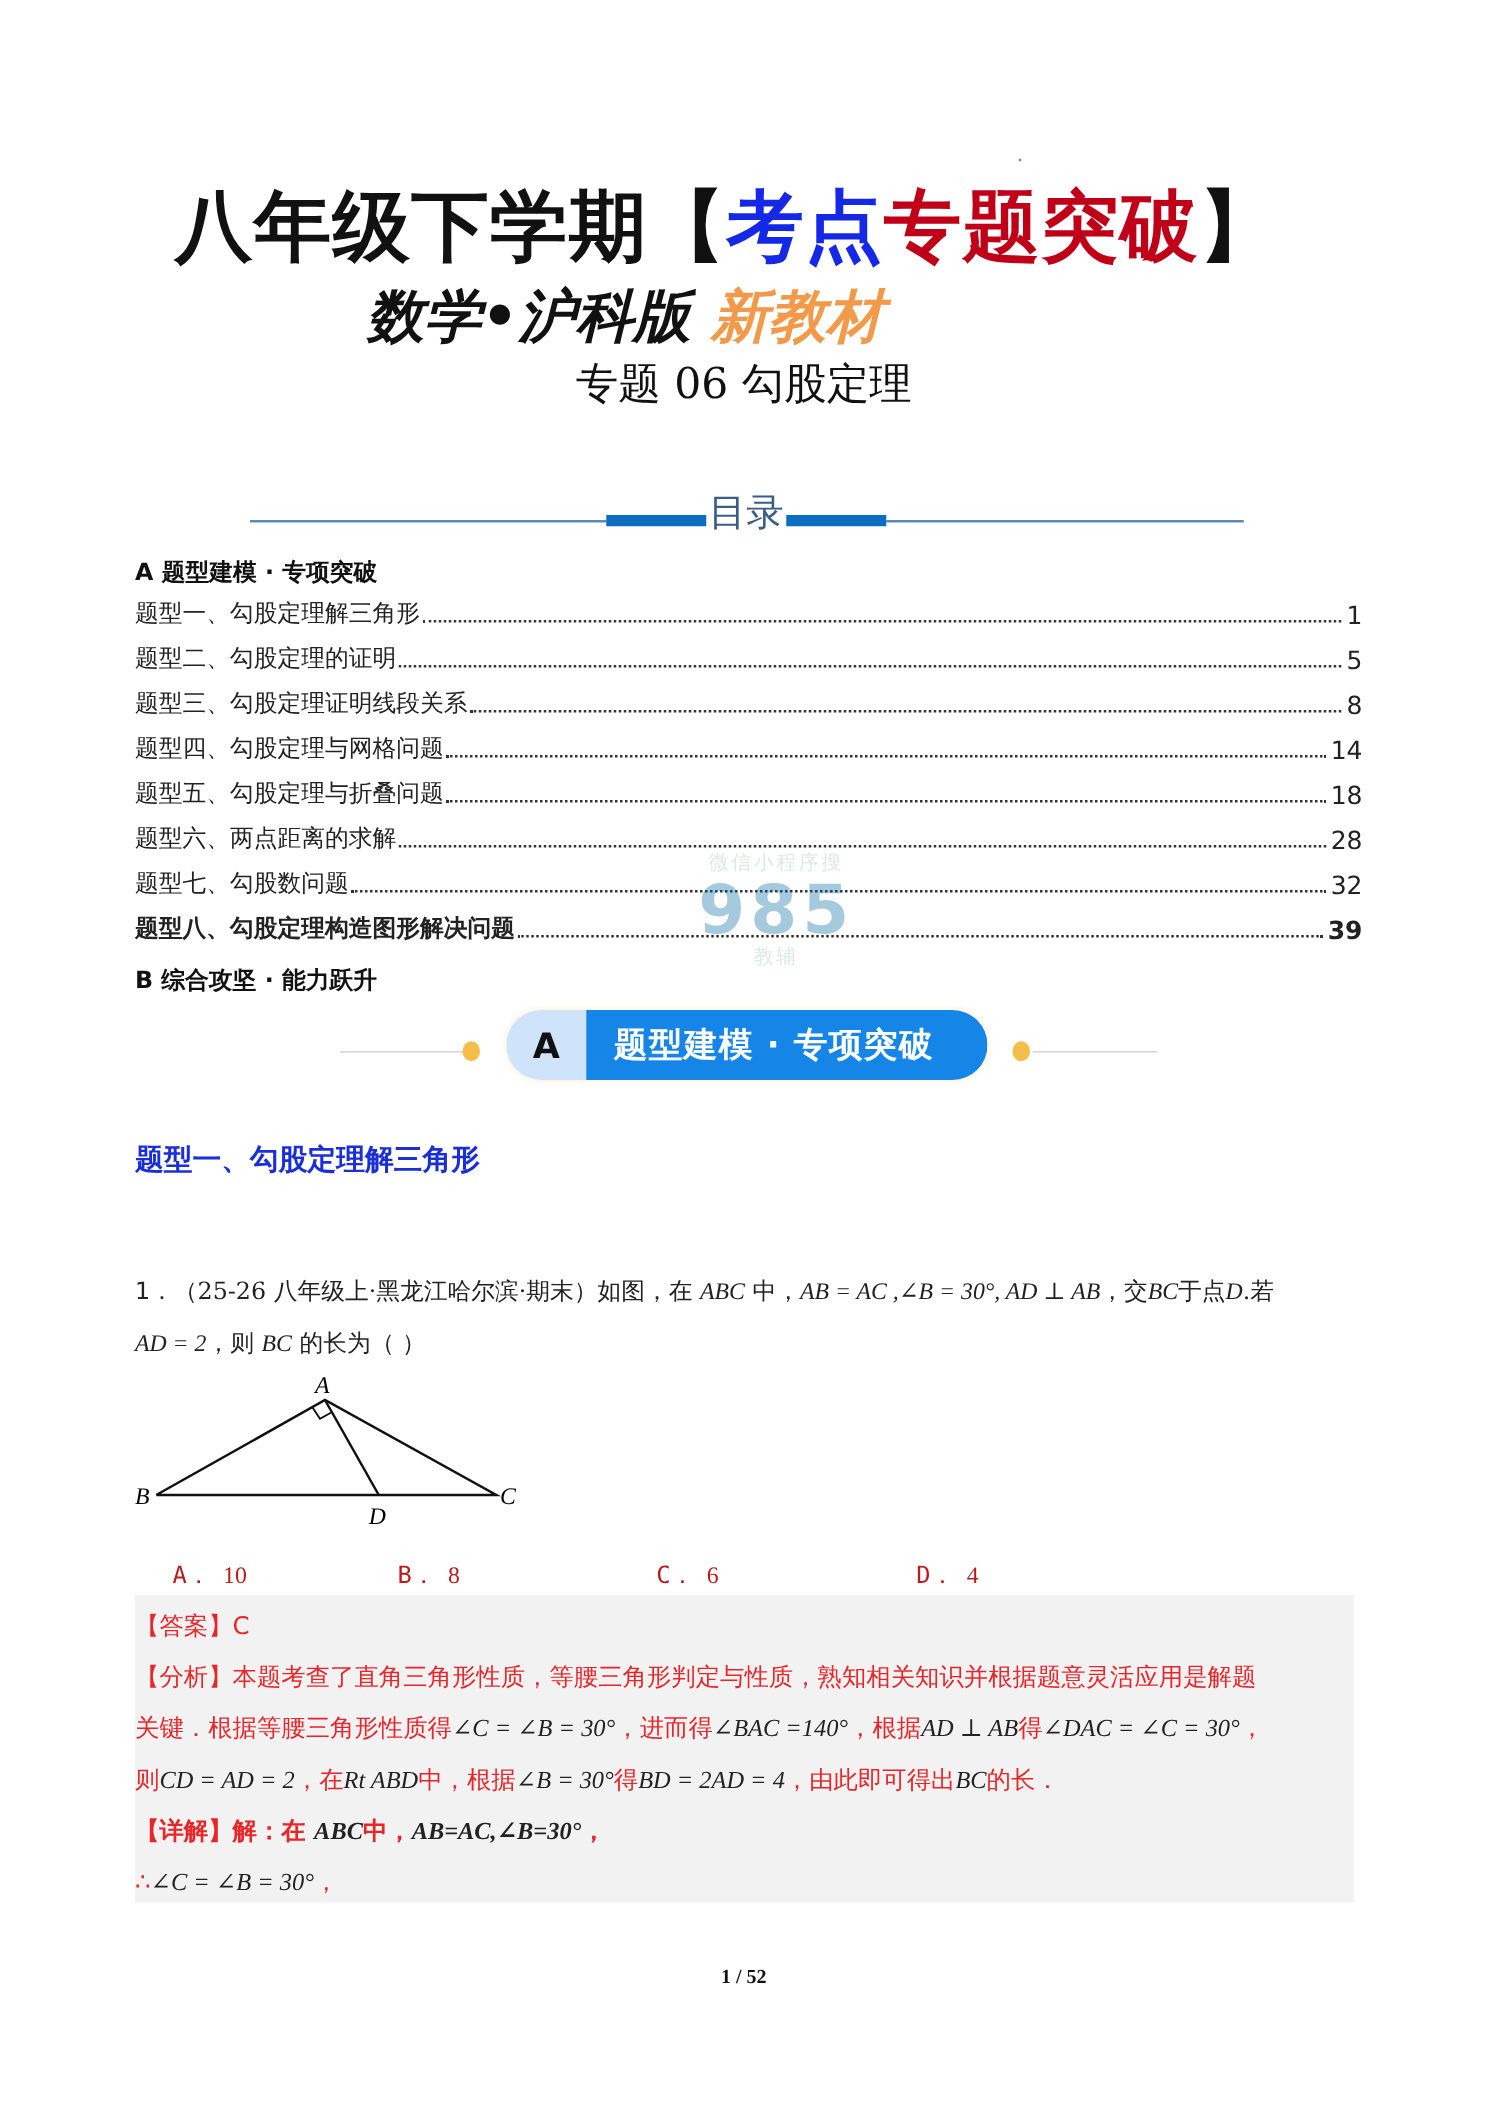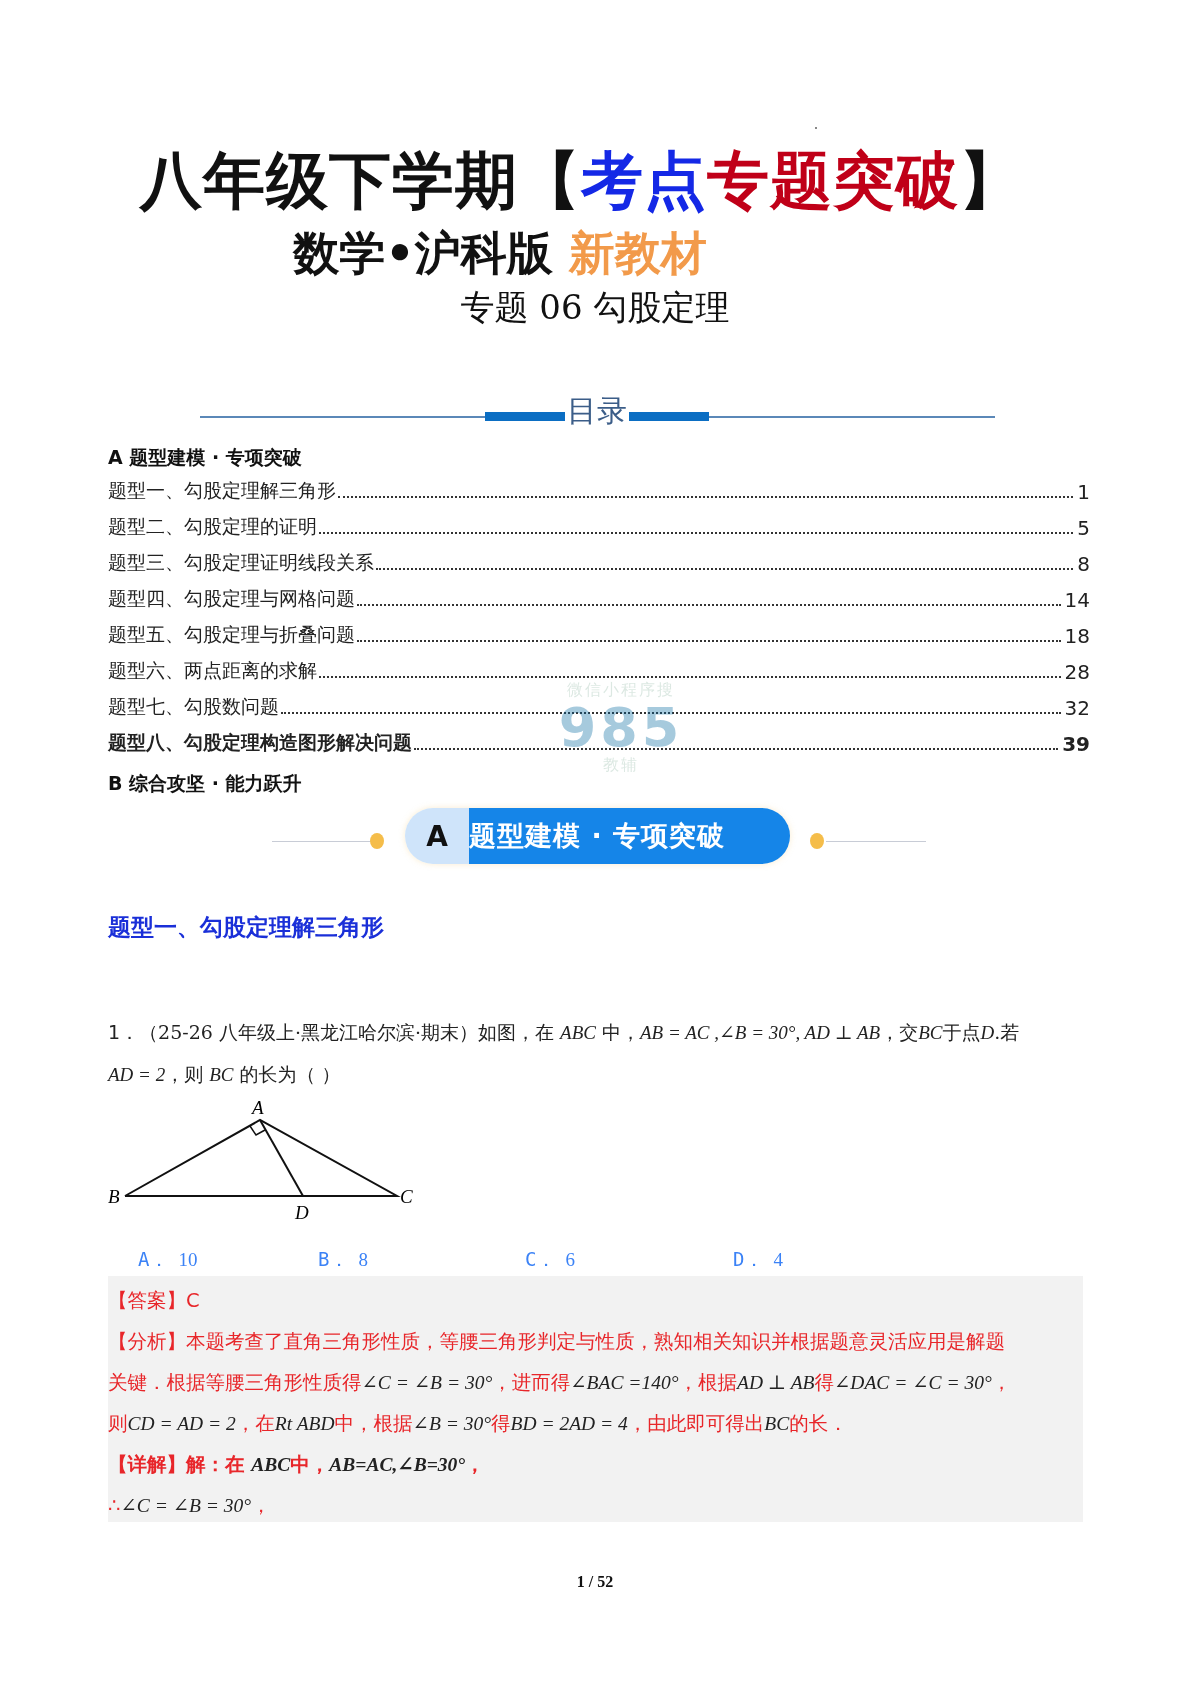--- a/index.html
+++ b/index.html
@@ -3,21 +3,21 @@
 <meta charset="utf-8">
 <style>
   html, body { margin:0; padding:0; background:#fff; }
   body { width:1190px; height:1683px; position:relative; overflow:hidden;
          font-family: "DejaVu Sans", "Liberation Sans", sans-serif; color:#111; }
   .abs { position:absolute; }
 
   .title1 { top:150px; left:0; width:1162px; text-align:center; font-size:62px; font-weight:bold; letter-spacing:1px; line-height:1; }
   .t-blue { color:#1428e6; }
   .t-red { color:#c00018; }
-  .title2 { top:230px; left:0; width:1000px; text-align:center; font-size:46px; font-weight:bold; line-height:1; }
+  .title2 { top:230px; left:0; width:1000px; text-align:center; font-size:46px; font-weight:bold; line-height:1;font-style:italic; }
   .t-orange { color:#f29a4a; }
   .title3 { top:290px; left:0; width:1190px; text-align:center; font-size:34px; font-family:"DejaVu Serif","Liberation Serif",serif; line-height:1; color:#111; }
 
   .toc-line { height:2px; background:#5b88b8; top:416px; }
   .toc-bar { height:9px; background:#0b6ec3; top:412px; }
   .toc-title { top:396px; left:565px; width:64px; text-align:center; font-size:30px; color:#3b5d88; line-height:1; }
 
   .toc-head { left:108px; font-size:19px; font-weight:bold; color:#111; }
   .toc-row { left:108px; width:982px; height:26px; display:flex; align-items:flex-end; font-size:19px; color:#222; }
   .toc-row .lbl { white-space:nowrap; }
@@ -25,29 +25,29 @@
   .toc-row .pg { font-size:20px; font-family:"DejaVu Sans","Liberation Sans",sans-serif; }
 
   .wm { top:680px; left:506px; width:230px; height:110px; opacity:0.35; color:#9cbfae; text-align:center; }
   .wm .w1 { font-size:16px; letter-spacing:2px; }
   .wm .w2 { font-size:54px; font-weight:bold; line-height:1; letter-spacing:4px; color:#0369a1; }
 
   .bn-line { top:841px; height:1px; background:#c8ccd6; }
   .bn-dot { top:833px; width:14px; height:16px; border-radius:50%; background:#f5bd4a; }
   .bn-pill { top:808px; left:405px; width:385px; height:56px; border-radius:28px; overflow:hidden; display:flex; box-shadow:0 0 6px rgba(240,200,120,0.35); }
   .bn-a { width:64px; background:#cfe4fa; color:#111; font-size:28px; font-weight:bold; display:flex; align-items:center; justify-content:center; }
-  .bn-text { flex:1; background:#1585e8; color:#fff; font-size:27px; font-weight:bold; display:flex; align-items:center; letter-spacing:1px; }
+  .bn-text { flex:1; background:#1585e8; color:#fff; font-size:27px; font-weight:bold; display:flex; align-items:center; padding-left:22px; letter-spacing:1px; }
 
   .sec-title { top:912px; left:108px; font-size:23px; font-weight:bold; color:#1a2fd8; }
 
   .q-line { left:108px; font-size:19px; color:#222; font-family:"DejaVu Serif","Liberation Serif",serif; white-space:nowrap; }
   .m { font-style:italic; font-family:"Liberation Serif","DejaVu Serif",serif; }
   .sans { font-family:"DejaVu Sans","Liberation Sans",sans-serif; }
 
-  .choice { top:1247px; font-size:19px; color:#3b82f6; }
+  .choice { top:1247px; font-size:19px; color:#b91c1c; }
   .choice .k { font-family:"DejaVu Sans Mono","Liberation Mono",monospace; margin-right:10px; }
   .choice .v { font-family:"Liberation Serif","DejaVu Serif",serif; }
 
   .ans-box { top:1276px; left:108px; width:975px; height:246px; background:#f2f2f2; }
   .ans-line { left:108px; font-size:19.5px; color:#e8262a; white-space:nowrap; font-family:"DejaVu Serif","Liberation Serif",serif; }
   .ans-line .blk { color:#222; }
 
   .footer { top:1573px; left:0; width:1190px; text-align:center; font-size:16px; font-weight:bold; font-family:"Liberation Serif","DejaVu Serif",serif; color:#111; }
   .speck { top:127px; left:815px; width:2px; height:2px; background:#888; }
 </style>

